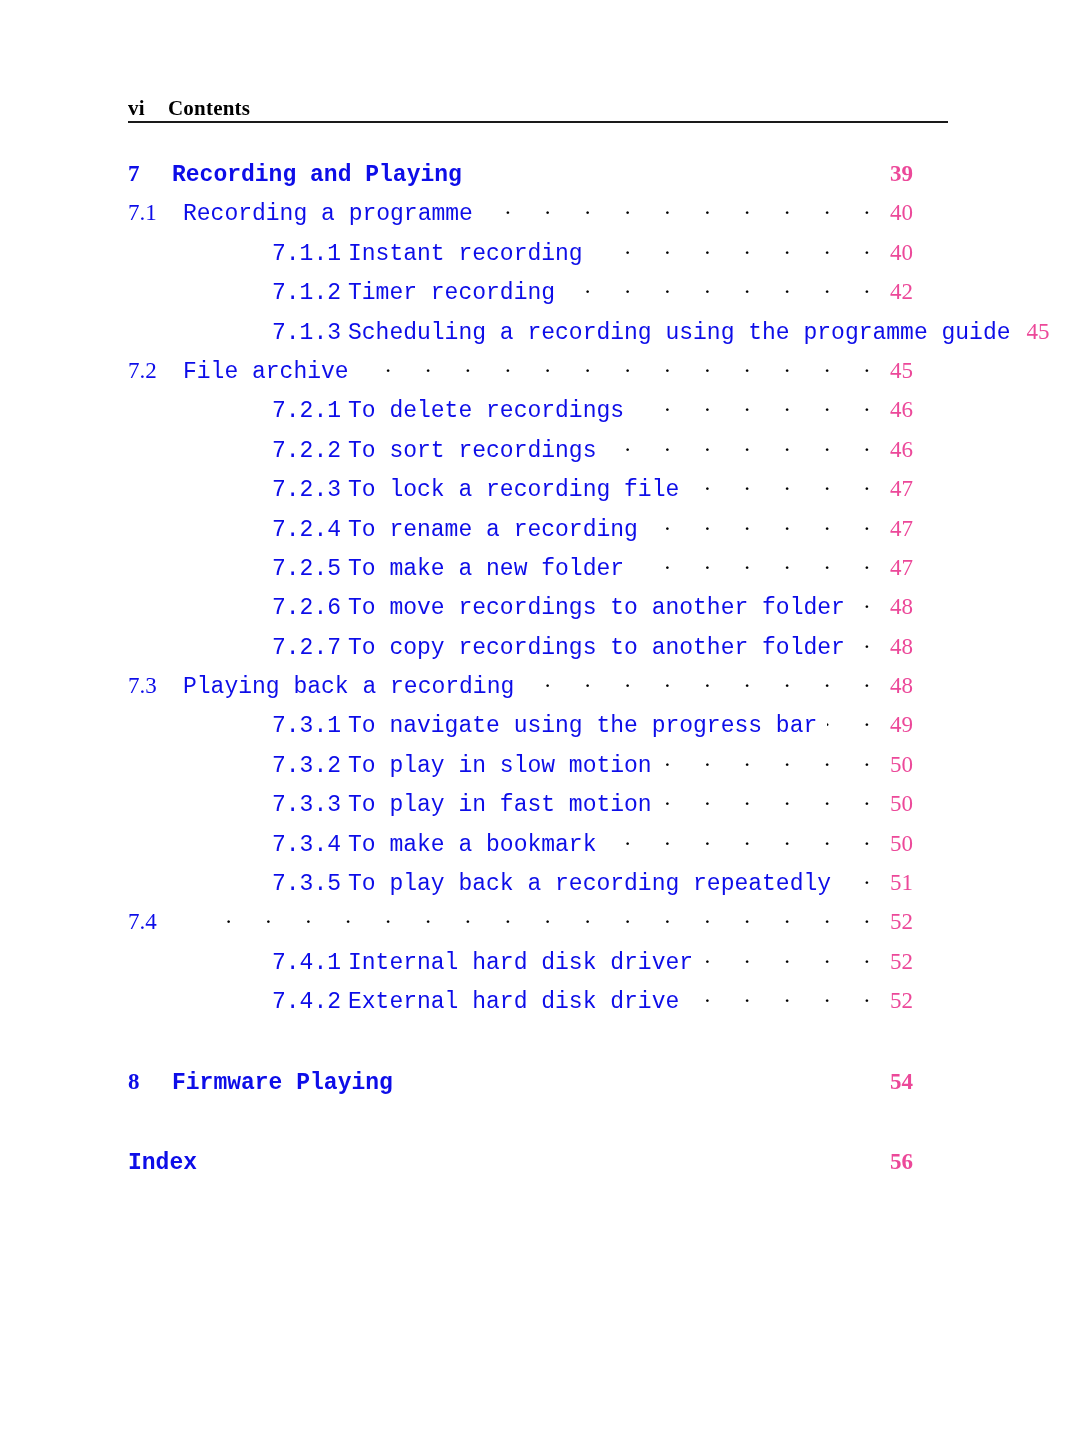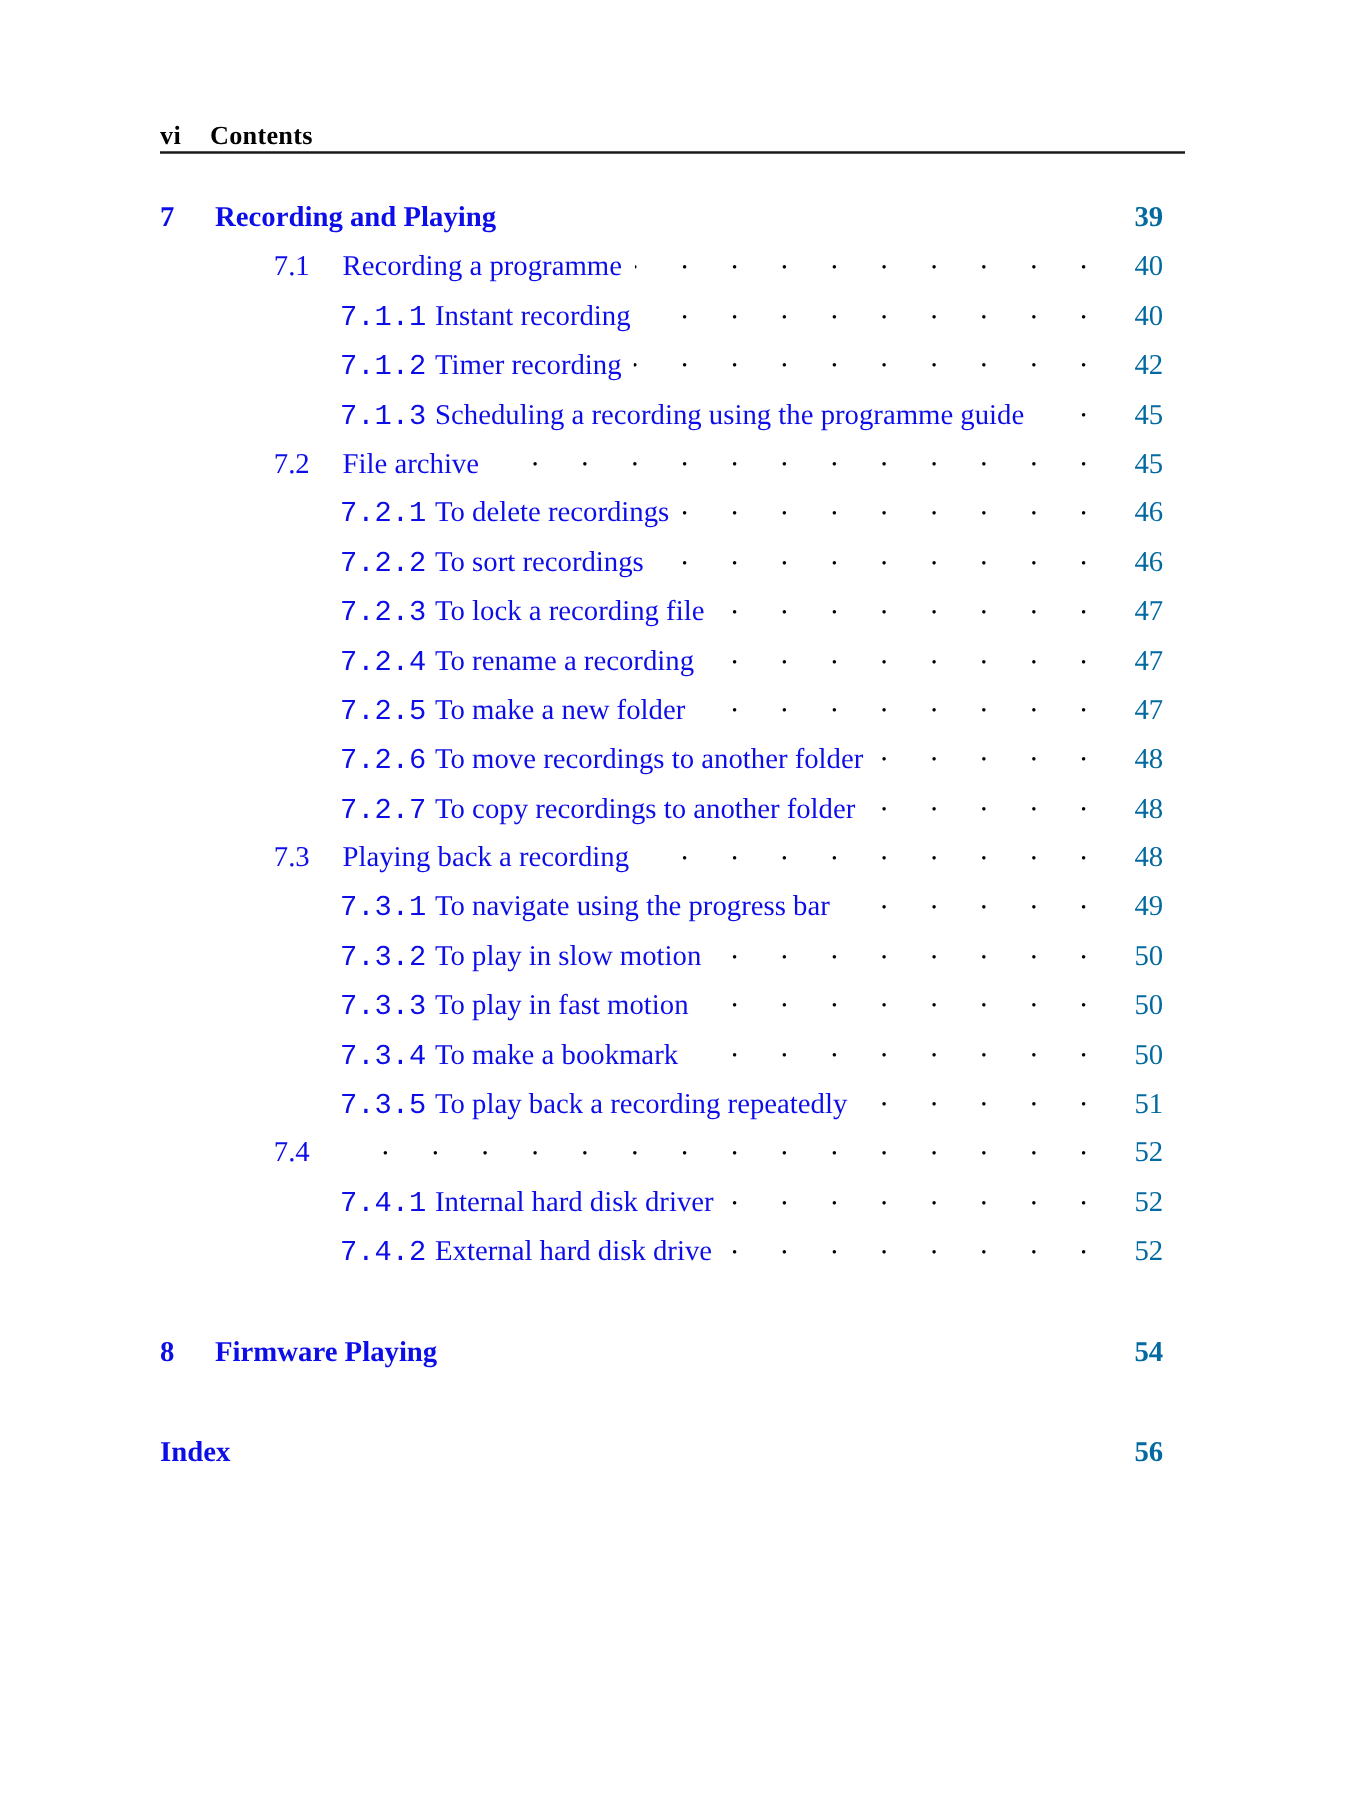--- a/index.html
+++ b/index.html
@@ -75,20 +75,21 @@
   }
 
   .toc-row .num {
     flex: 0 0 auto;
     color: #0d0de8;
   }
 
   .toc-row .label {
     flex: 0 0 auto;
     color: #0d0de8;
+    font-family: Liberation Mono, monospace;
   }
 
   .toc-row .leader {
     flex: 1 1 auto;
     min-width: 0;
     overflow: hidden;
     height: 1em;
     position: relative;
     margin: 0 6px 0 10px;
   }
@@ -98,22 +99,22 @@
     letter-spacing: 14.2px;
     font-size: 23px;
     position: absolute;
     right: 0;
     bottom: 0;
     white-space: nowrap;
   }
 
   .toc-row .pageno {
     flex: 0 0 58px;
-    text-align: center;
-    color: #0369a1;
+    text-align: left;
+    color: #ec4899;
   }
 
   
   .level-chapter {
     font-size: 23px;
     font-weight: bold;
   }
   .level-chapter .num {
     width: 44px;
     flex: 0 0 44px;
@@ -124,21 +125,20 @@
   .level-chapter .leader::before {
     content: "";
   }
 
   
   .level-section {
     font-size: 23px;
     font-weight: normal;
   }
   .level-section .num {
-    margin-left: 91px;
     width: 55px;
     flex: 0 0 55px;
   }
 
   
   .level-subsection {
     font-size: 23px;
     font-weight: normal;
   }
   .level-subsection .num {

